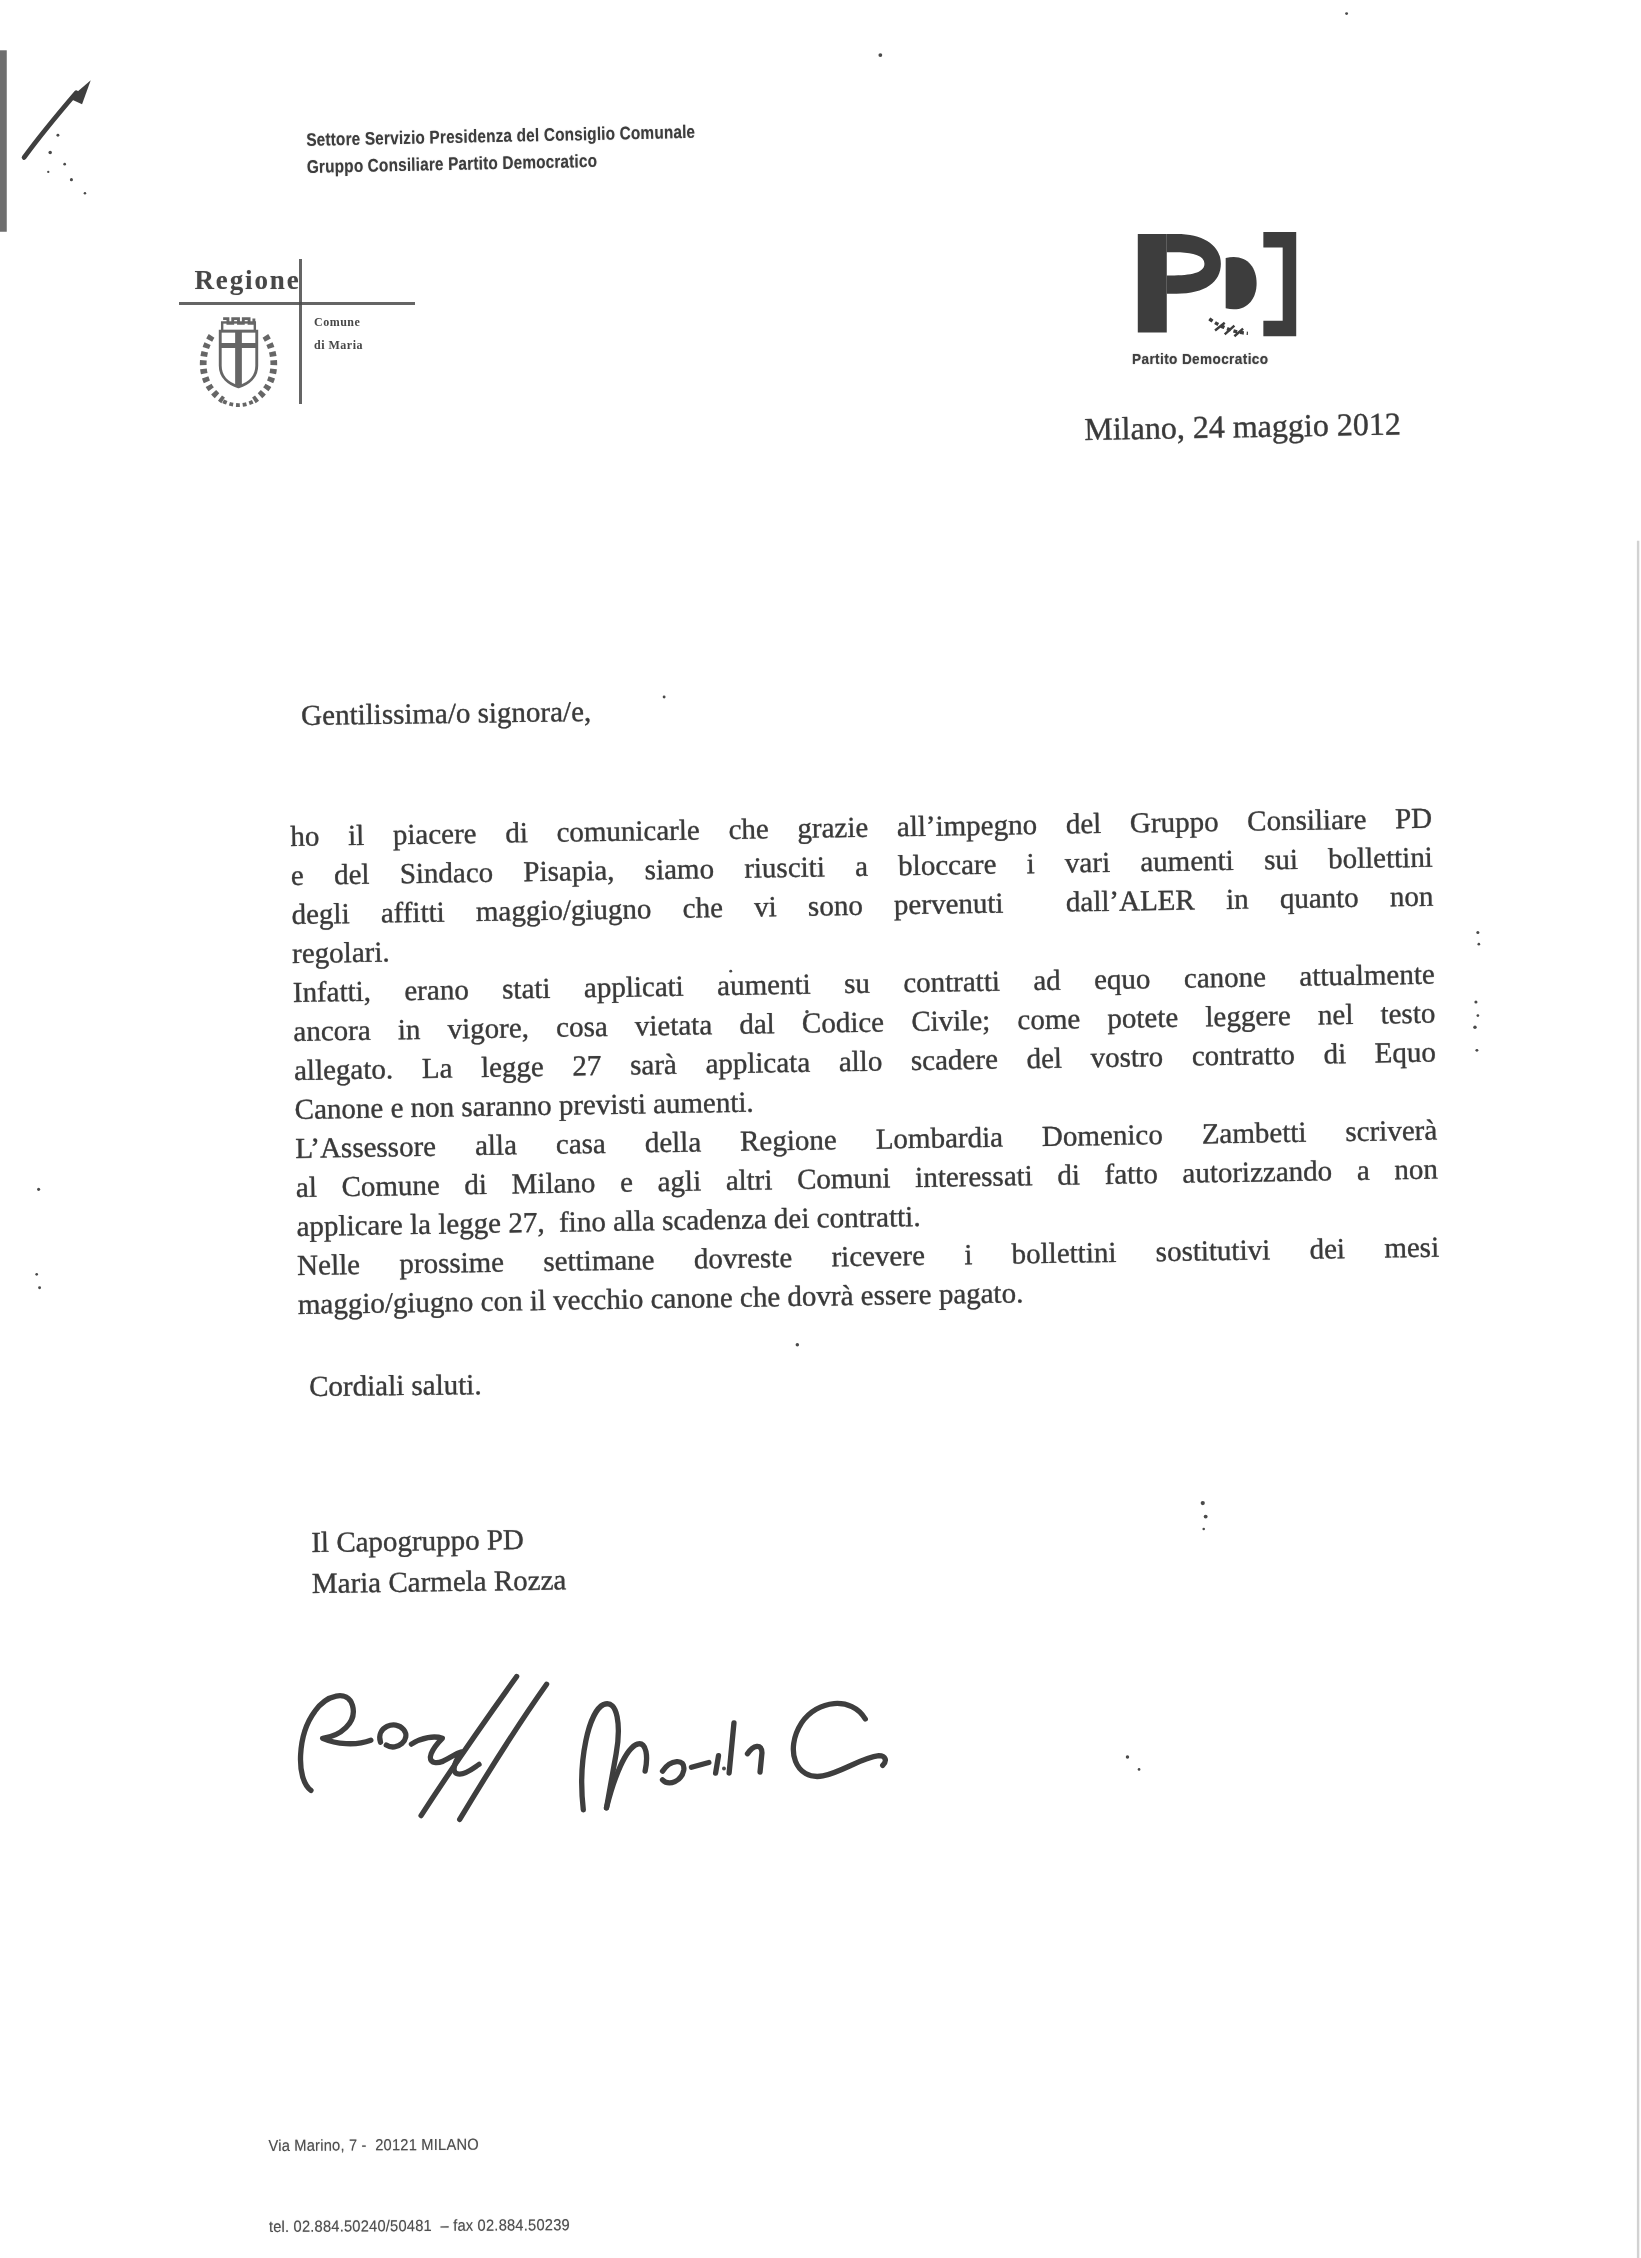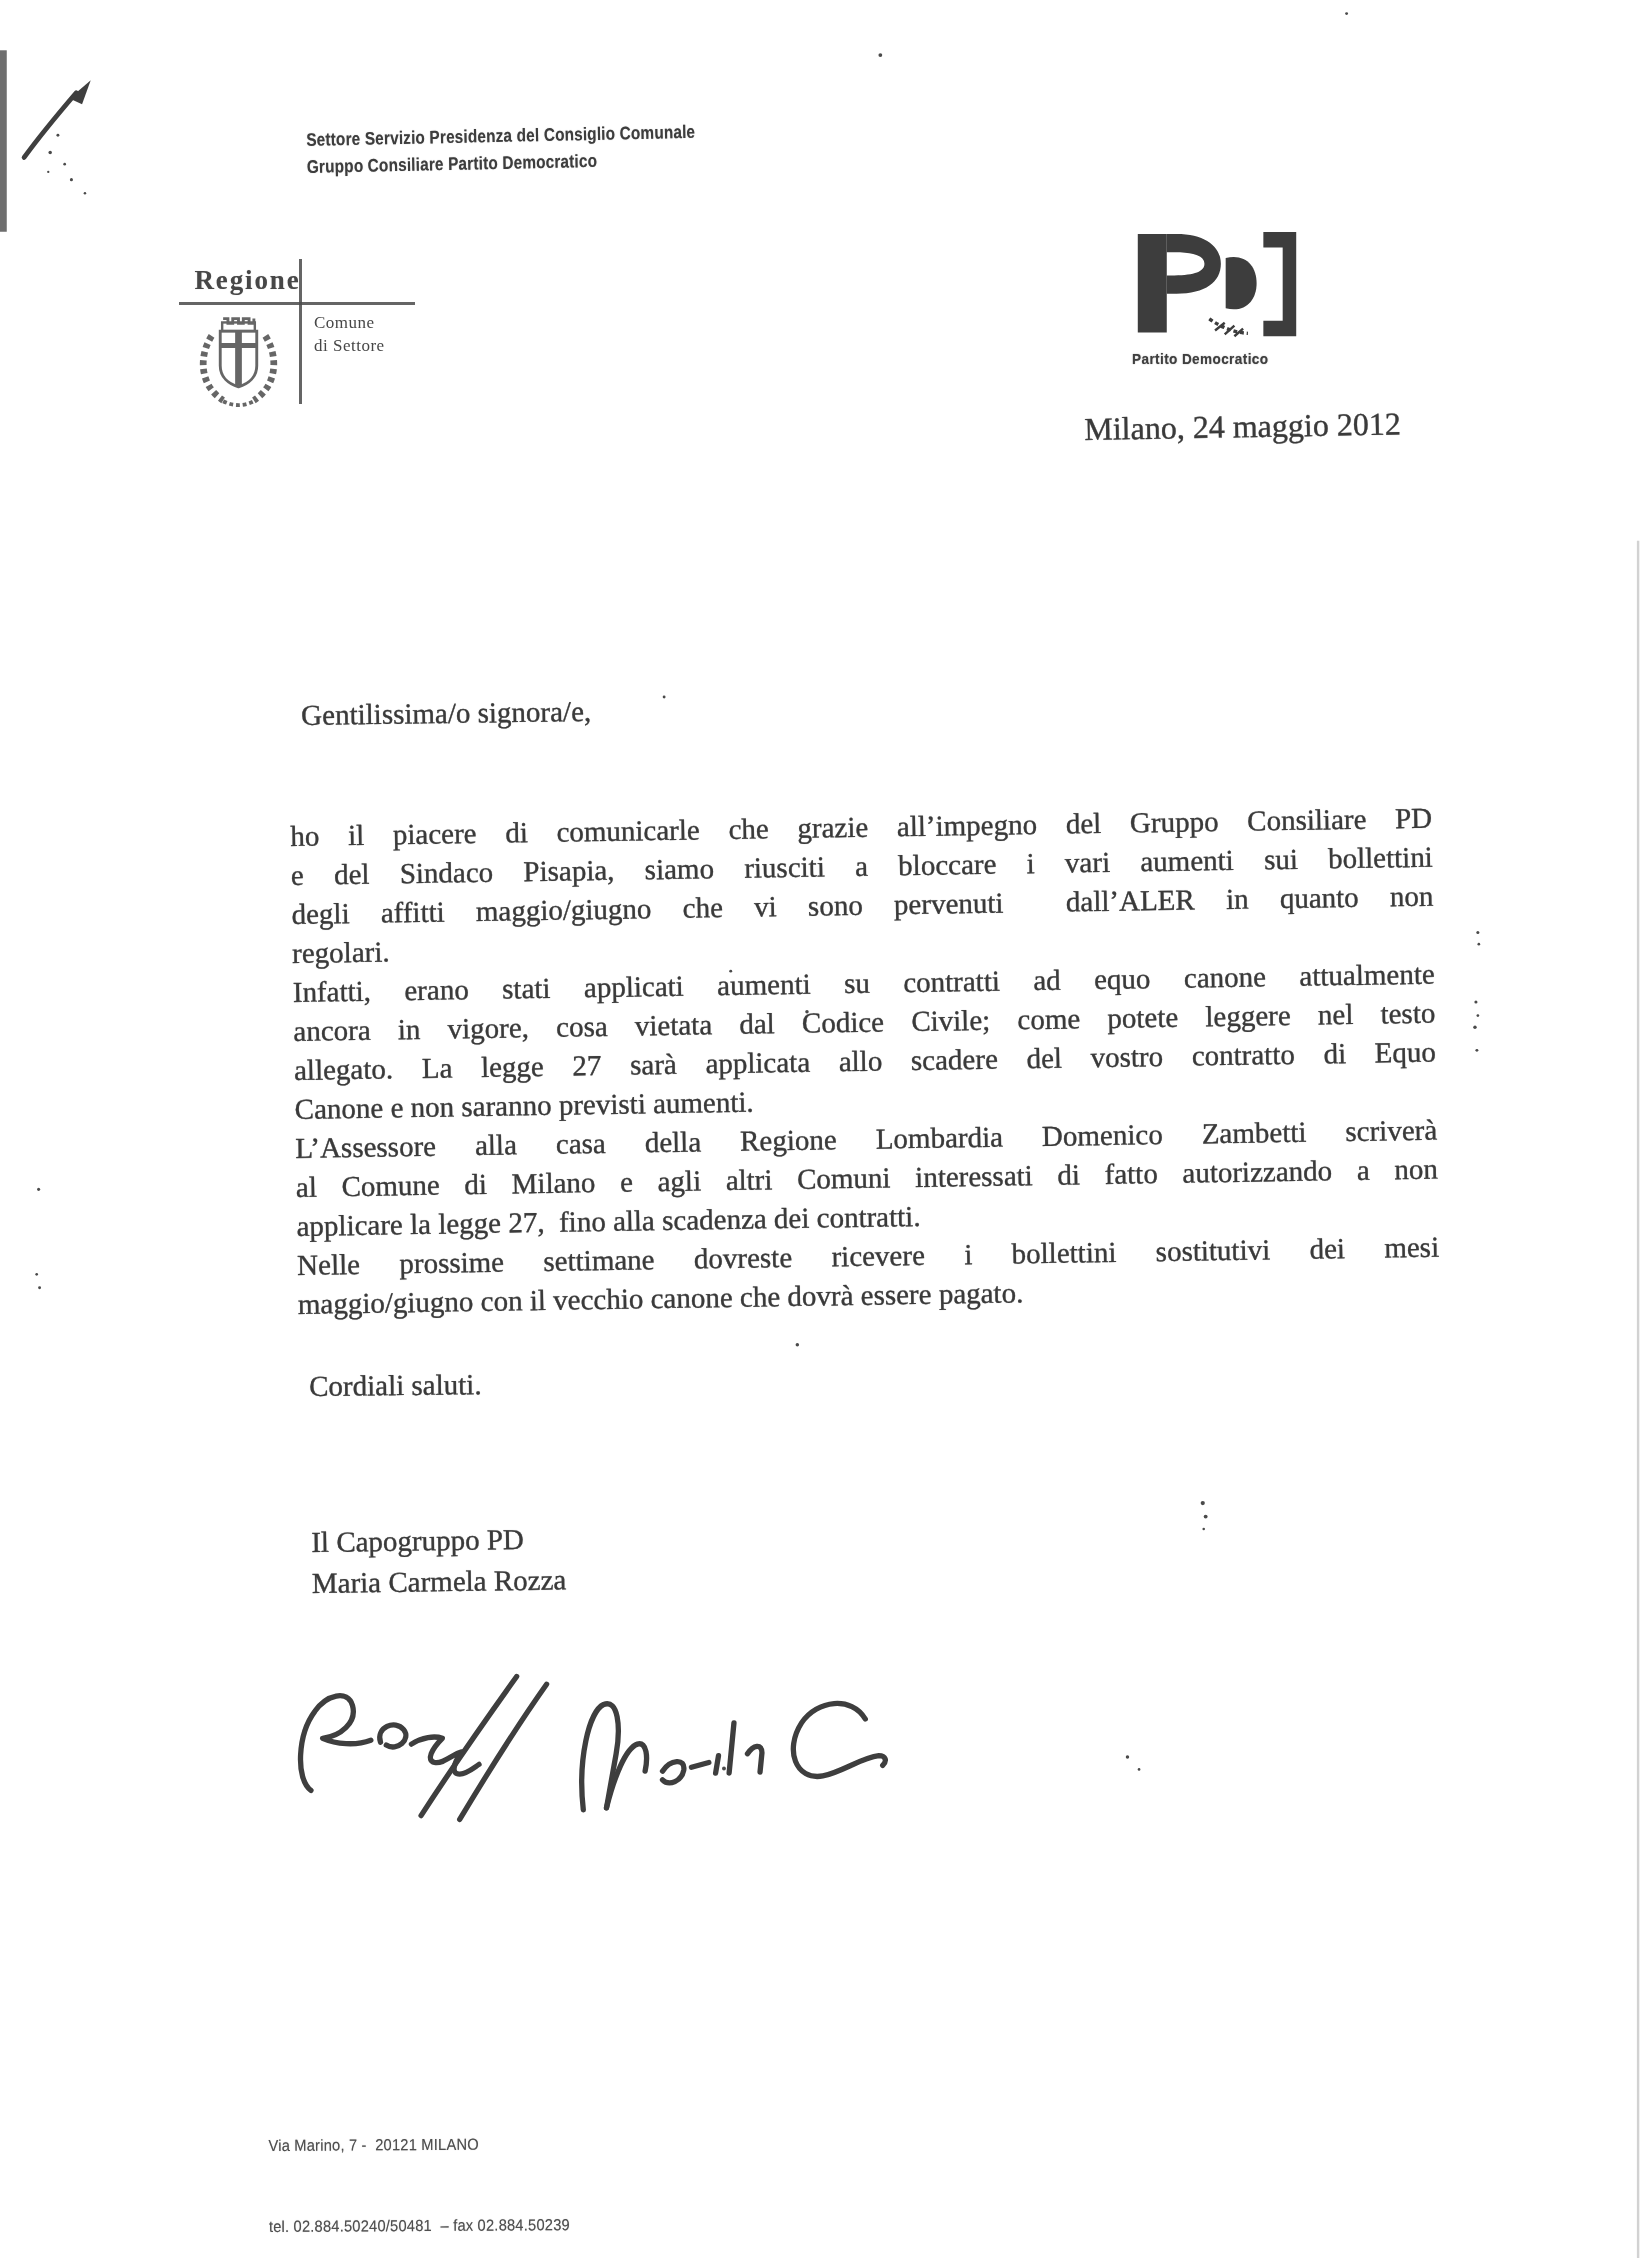--- a/index.html
+++ b/index.html
@@ -23,22 +23,22 @@
     letter-spacing:0.2px;white-space:nowrap;
     text-shadow:0 0 1px rgba(61,61,61,.45);
   }
 
   
   .mi-logo{left:179px;top:259px;width:241px;height:150px;}
   .mi-word{left:15.4px;top:5.8px;font-size:27px;letter-spacing:1.9px;color:#474747;
     font-family:"Liberation Serif",serif;font-weight:600;}
   .mi-vrule{left:120px;top:0;width:2.9px;height:145px;background:#4a4a4a;opacity:.85;}
   .mi-hrule{left:0;top:43px;width:236px;height:2.9px;background:#4a4a4a;opacity:.85;}
-  .mi-caption{left:135px;top:52px;font-size:17px;line-height:23px;color:#474747;
-    font-family:"Liberation Serif",serif;letter-spacing:0.5px;}
+  .mi-caption{left:135px;top:52px;font-size:12px;line-height:23px;color:#474747;
+    font-family:"Liberation Serif",serif;letter-spacing:0.5px;font-weight:bold;}
   .mi-coa{left:15.4px;top:50px;}
 
   
   .pd-logo{left:1132px;top:230px;width:174px;}
   .pd-caption{
     margin-top:2.9px;font-family:"Liberation Sans","DejaVu Sans",sans-serif;
     font-weight:bold;font-size:14px;color:#3f3f3f;letter-spacing:0.4px;
     transform:scaleX(0.97);transform-origin:0 0;white-space:nowrap;
     text-shadow:0 0 1.2px rgba(63,63,63,.6);
   }
@@ -88,21 +88,21 @@
         <path d="M30,96 q16,8 32,0" stroke-width="4" stroke-dasharray="4 3"></path>
         <path d="M30,4 v-0 h5 v5 h5 v-5 h6 v5 h5 v-5 h6 v5 h5 v-5 h0" transform="translate(0,6)" stroke-width="3"></path>
         <rect x="29" y="14" width="34" height="9" stroke-width="2.5"></rect>
         <path d="M27,23 h38 v36 c0,12 -9,19 -19,22 c-10,-3 -19,-10 -19,-22 z" stroke-width="3"></path>
         <line x1="46" y1="23" x2="46" y2="80" stroke-width="7"></line>
         <line x1="27" y1="38" x2="65" y2="38" stroke-width="5"></line>
       </g>
     </svg>
     <div class="abs mi-caption">
       <div>Comune</div>
-      <div>di Settore</div>
+      <div>di Maria</div>
     </div>
   </div>
 
   <div class="abs pd-logo">
     <svg width="170" height="114" viewBox="0 0 176 118">
       <defs>
           <filter id="smudge" x="-10%" y="-10%" width="120%" height="120%">
             <feGaussianBlur stdDeviation="0.8"></feGaussianBlur>
           </filter>
         </defs>

